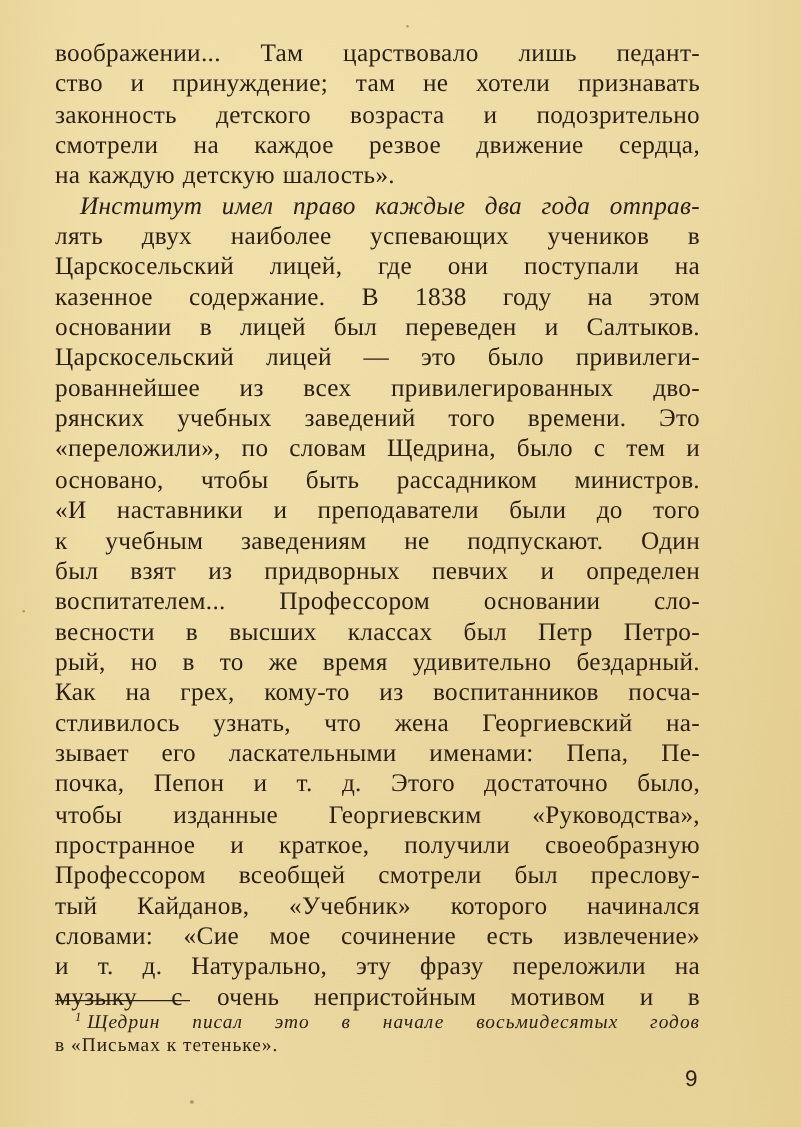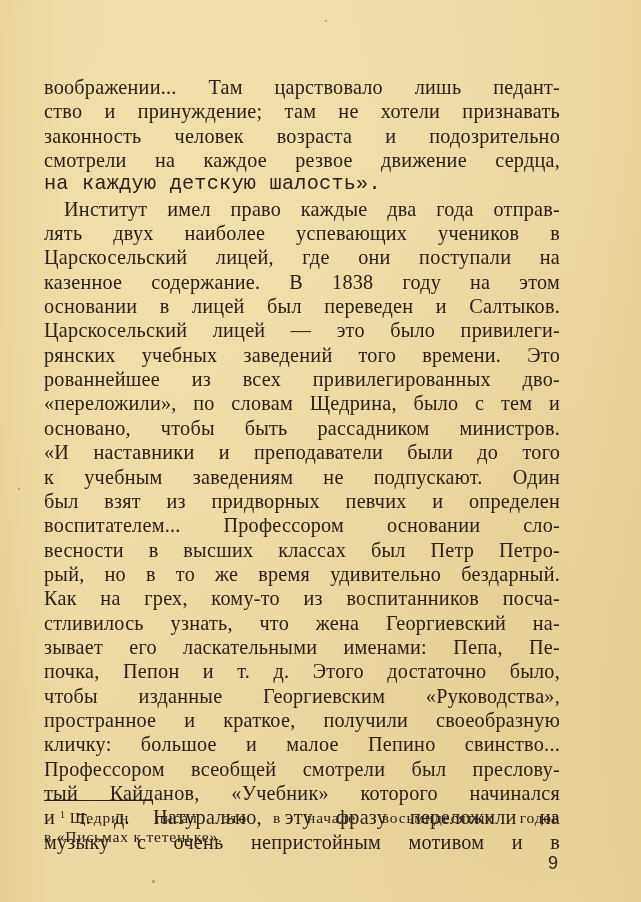--- a/index.html
+++ b/index.html
@@ -24,36 +24,35 @@
       left: 44px;
       top: 31px;
       width: 516px;
     }
     .body-text {
       font-size: 20.2px;
       line-height: 24.35px;
       text-align: justify;
       letter-spacing: 0.25px;
       word-spacing: 1px;
-      margin-top: 44px;
     }
     .body-text .line {
       display: block;
       white-space: nowrap;
       text-align-last: justify;
       text-align: justify;
       overflow: hidden;
       height: 24.35px;
     }
     .body-text .line.last {
       text-align-last: left;
-      font-family: Liberation Mono, monospace;
     }
     .body-text .line.indent {
       padding-left: 20px;
+      font-style: italic;
     }
     sup.fn-ref {
       font-size: 11px;
       vertical-align: 7px;
       line-height: 0;
     }
     .footnote-rule {
       position: absolute;
       left: 44px;
       top: 800px;
@@ -74,20 +73,21 @@
       display: block;
       white-space: nowrap;
       height: 19px;
     }
     .footnote .line.justify {
       text-align: justify;
       text-align-last: justify;
     }
     .footnote .line.first {
       padding-left: 16px;
+      font-style: italic;
     }
     .footnote sup {
       font-size: 10px;
       vertical-align: 5px;
       line-height: 0;
       margin-right: 4px;
     }
     .page-number {
       position: absolute;
       left: 548px;
@@ -104,48 +104,48 @@
       background: rgba(90,70,40,0.45);
     }
   </style>
 </head>
 <body>
 
 <div class="page">
   <div class="body-text">
     <span class="line">воображении... Там царствовало лишь педант-</span>
     <span class="line">ство и принуждение; там не хотели признавать</span>
-    <span class="line">законность человек возраста и подозрительно</span>
+    <span class="line">законность детского возраста и подозрительно</span>
     <span class="line">смотрели на каждое резвое движение сердца,</span>
     <span class="line last">на каждую детскую шалость».</span>
     <span class="line indent">Институт имел право каждые два года отправ-</span>
     <span class="line">лять двух наиболее успевающих учеников в</span>
     <span class="line">Царскосельский лицей, где они поступали на</span>
     <span class="line">казенное содержание. В 1838 году на этом</span>
     <span class="line">основании в лицей был переведен и Салтыков.</span>
     <span class="line">Царскосельский лицей — это было привилеги-</span>
+    <span class="line">рованнейшее из всех привилегированных дво-</span>
     <span class="line">рянских учебных заведений того времени. Это</span>
-    <span class="line">рованнейшее из всех привилегированных дво-</span>
     <span class="line">«переложили», по словам Щедрина, было с тем и</span>
     <span class="line">основано, чтобы быть рассадником министров.</span>
     <span class="line">«И наставники и преподаватели были до того</span>
     <span class="line">к учебным заведениям не подпускают. Один</span>
     <span class="line">был взят из придворных певчих и определен</span>
     <span class="line">воспитателем... Профессором основании сло-</span>
     <span class="line">весности в высших классах был Петр Петро-</span>
     <span class="line">рый, но в то же время удивительно бездарный.</span>
     <span class="line">Как на грех, кому-то из воспитанников посча-</span>
     <span class="line">стливилось узнать, что жена Георгиевский на-</span>
     <span class="line">зывает его ласкательными именами: Пепа, Пе-</span>
     <span class="line">почка, Пепон и т. д. Этого достаточно было,</span>
     <span class="line">чтобы изданные Георгиевским «Руководства»,</span>
     <span class="line">пространное и краткое, получили своеобразную</span>
-    <span class="line">кличку: большое и малое Пепино свинство...</span>
     <span class="line">Профессором всеобщей смотрели был преслову-</span>
     <span class="line">тый Кайданов, «Учебник» которого начинался</span>
+    <span class="line">словами: «Сие мое сочинение есть извлечение»</span>
     <span class="line">и т. д. Натурально, эту фразу переложили на</span>
     <span class="line">музыку с очень непристойным мотивом и в</span>
   </div>
 </div>
 
 <div class="footnote-rule"></div>
 
 <div class="footnote">
   <span class="line justify first"><sup>1</sup><span>Щедрин писал это в начале восьмидесятых годов</span></span>
   <span class="line">в «Письмах к тетеньке».</span>

